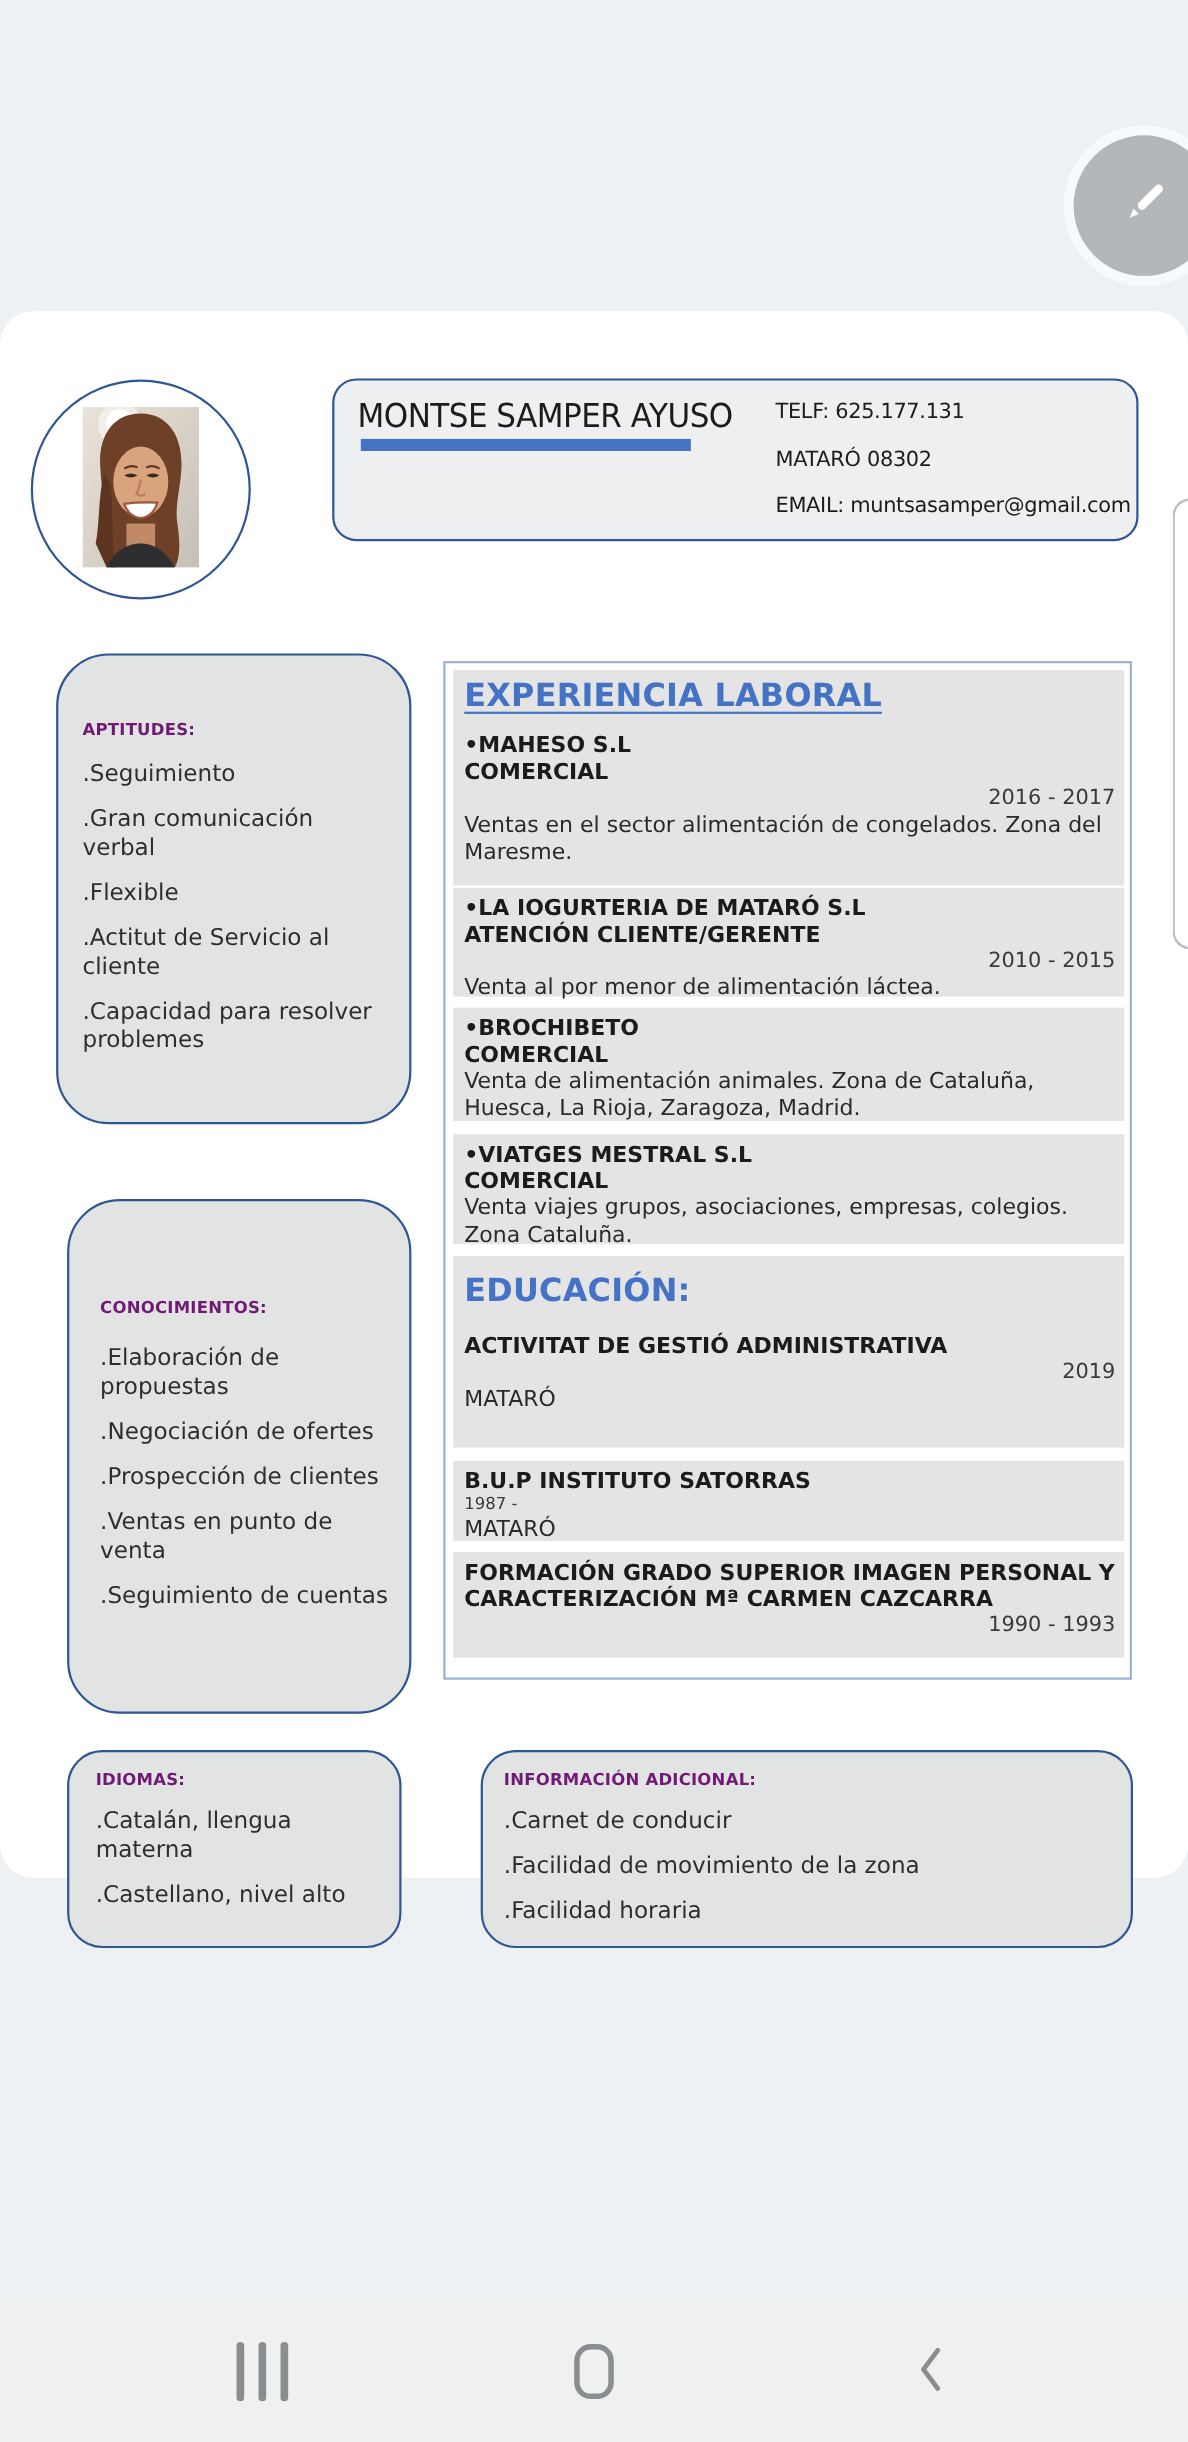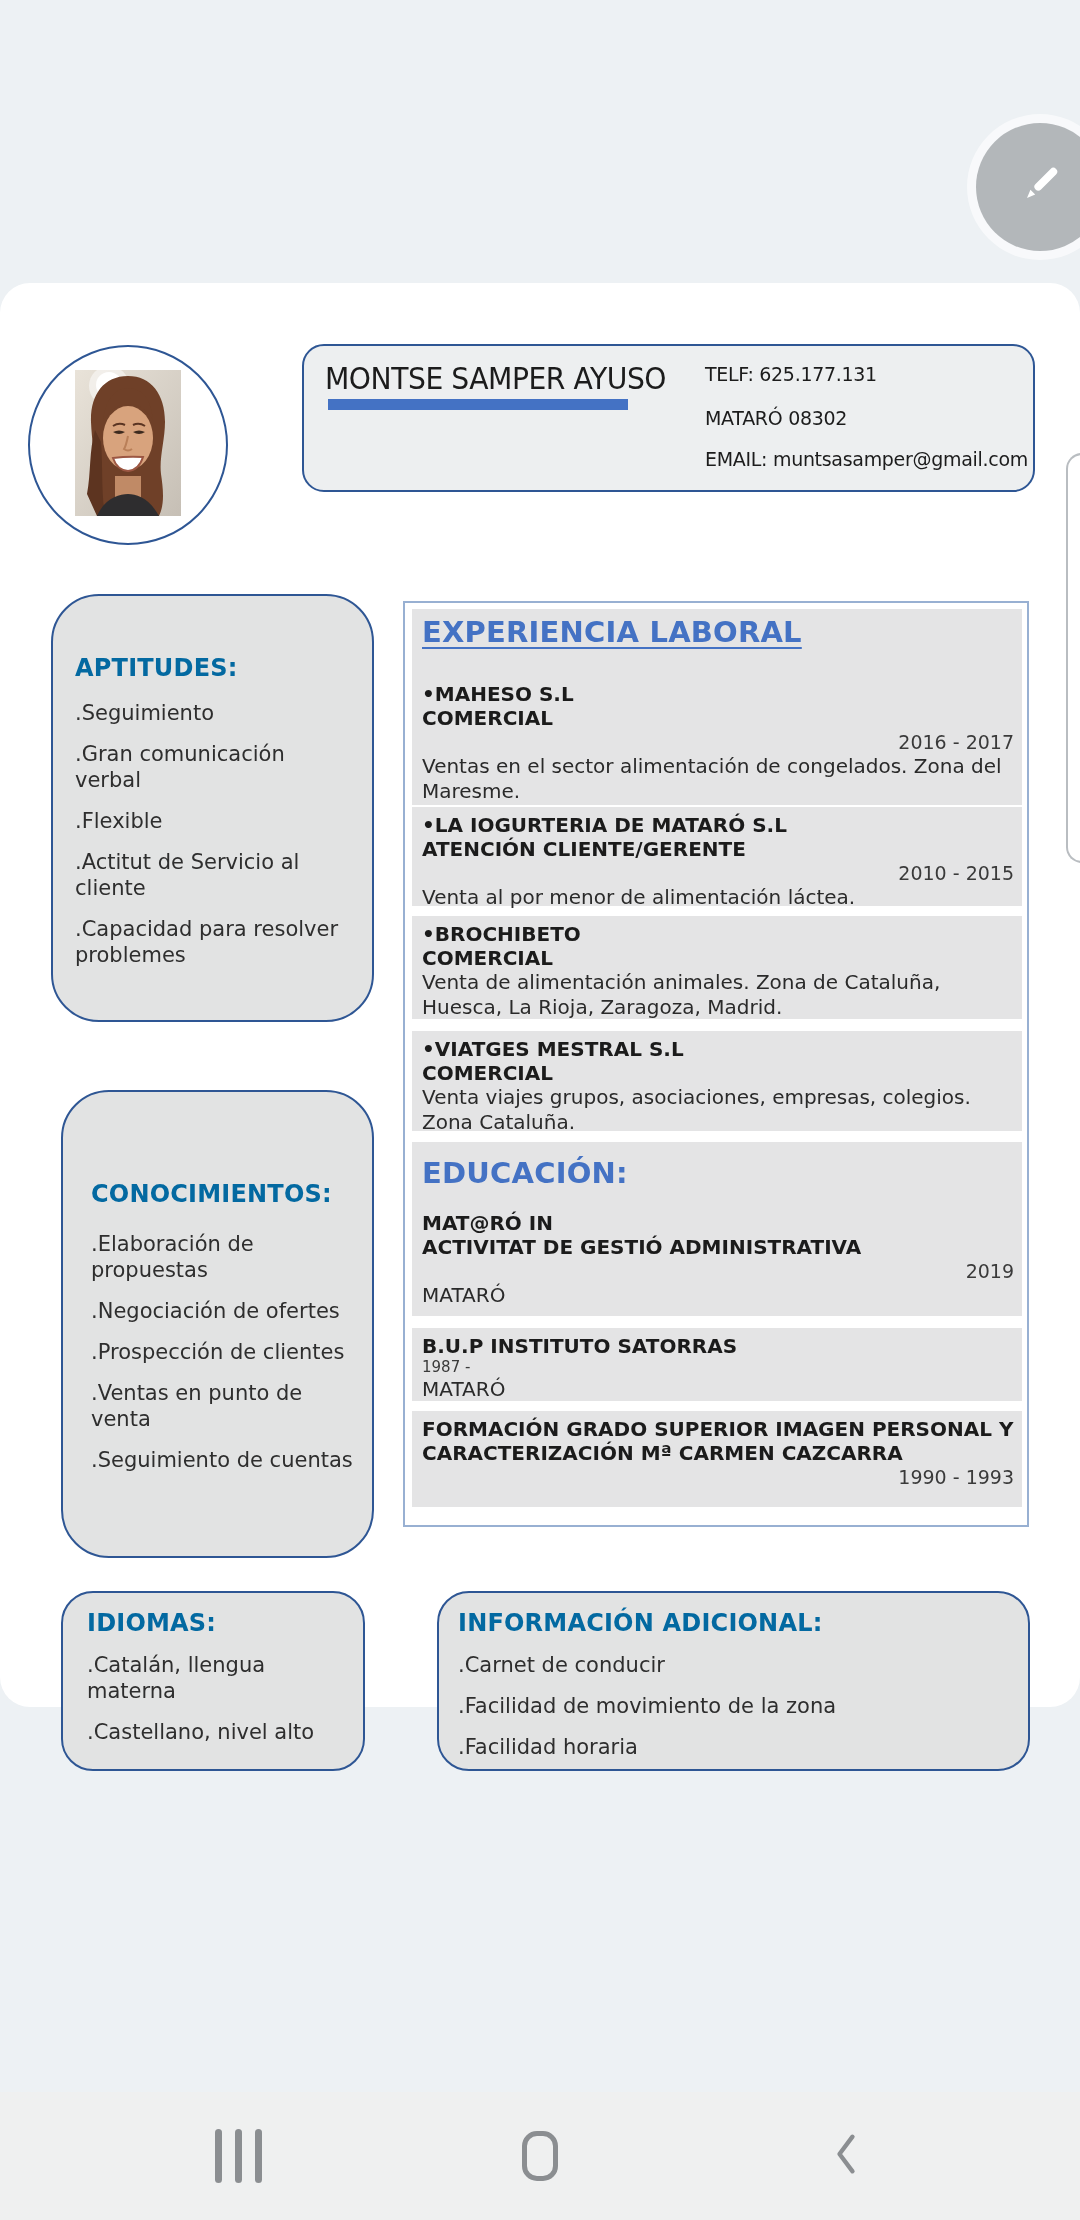--- a/index.html
+++ b/index.html
@@ -14,42 +14,42 @@
   .header-box{position:absolute;left:302px;top:61px;width:729px;height:144px;background:#edeff0;
               border:2px solid #2e5694;border-radius:22px;}
   .name{position:absolute;left:21px;top:15px;font-size:30px;color:#1c1c1c;white-space:nowrap;}
   .name-inner{display:inline-block;transform:scaleX(.94);transform-origin:left;letter-spacing:-.5px;}
   .name-underline{position:absolute;left:24px;top:53px;width:300px;height:11px;background:#4472c4;}
   .contact{position:absolute;left:401px;top:18px;font-size:19px;color:#1c1c1c;letter-spacing:-.3px;}
   .contact div{height:20px;line-height:20px;white-space:nowrap;}
   .contact .c1{margin-bottom:24px;} .contact .c2{margin-bottom:21px;}
   
   .gbox{position:absolute;background:#e2e3e3;border:2px solid #2e5694;box-sizing:border-box;}
-  .gbox .gtitle{font-weight:bold;font-size:24px;color:#0369a1;letter-spacing:.2px;}
+  .gbox .gtitle{font-weight:bold;font-size:15px;color:#701a75;letter-spacing:.2px;}
   .gitem{font-size:21px;line-height:26px;color:#2e2e2e;margin-bottom:15px;}
   .box-aptitudes{left:51px;top:311px;width:323px;height:428px;border-radius:48px;padding:58px 18px 0 22px;}
   .box-aptitudes .gtitle{margin-bottom:18px;}
   .box-conocimientos{left:61px;top:807px;width:313px;height:468px;border-radius:48px;padding:88px 14px 0 28px;}
   .box-conocimientos .gtitle{margin-bottom:23px;}
   .box-idiomas{left:61px;top:1308px;width:304px;height:180px;border-radius:32px;padding:16px 12px 0 24px;}
   .box-idiomas .gtitle{margin-bottom:15px;}
   .box-info{left:437px;top:1308px;width:593px;height:180px;border-radius:32px;padding:16px 12px 0 19px;}
   .box-info .gtitle{margin-bottom:15px;}
   
   .exp-panel{position:absolute;left:403px;top:318px;width:626px;height:926px;background:#fff;
              border:2px solid #98b0d2;box-sizing:border-box;}
   .block{position:absolute;left:7px;width:610px;background:#e4e4e5;box-sizing:border-box;
          padding:6px 8px 0 10px;}
   .sec-title{font-weight:bold;font-size:29px;color:#4472c4;letter-spacing:.2px;}
   .sec-title.u{text-decoration:underline;text-underline-offset:5px;text-decoration-thickness:2px;}
   .l-bold{font-size:20px;font-weight:bold;line-height:24px;color:#1b1b1b;}
   .l-reg{font-size:20px;line-height:25px;color:#2a2a2a;}
   .l-year{font-size:19px;line-height:24px;color:#3a3a3a;text-align:right;}
   .l-year-sm{font-size:15px;line-height:19px;color:#3a3a3a;}
-  .blockA{top:6px;height:196px;}   .blockA .sec-title{margin-bottom:33px;}
+  .blockA{top:6px;height:196px;}   .blockA .sec-title{margin-bottom:16px;}
   .block2{top:204px;height:99px;}
   .block3{top:313px;height:103px;}
   .block4{top:428px;height:100px;}
   .blockEdu{top:539px;height:174px;padding-top:14px;} .blockEdu .sec-title{margin-bottom:21px;}
   .blockBup{top:725px;height:73px;}
   .blockForm{top:808px;height:96px;}
   
   .page-tab{position:absolute;left:1066px;top:453px;width:24px;height:406px;background:#fff;
             border:2px solid #b9bdc1;border-right:none;border-radius:16px 0 0 16px;}
   
@@ -142,21 +142,20 @@
       </div>
 
       <div class="block block4">
         <div class="l-bold">•VIATGES MESTRAL S.L</div>
         <div class="l-bold">COMERCIAL</div>
         <div class="l-reg">Venta viajes  grupos, asociaciones, empresas, colegios. Zona  Cataluña.</div>
       </div>
 
       <div class="block blockEdu">
         <div class="sec-title">EDUCACIÓN:</div>
-        <div class="l-bold">MAT@RÓ IN</div>
         <div class="l-bold">ACTIVITAT DE GESTIÓ ADMINISTRATIVA</div>
         <div class="l-year">2019</div>
         <div class="l-reg">MATARÓ</div>
       </div>
 
       <div class="block blockBup">
         <div class="l-bold">B.U.P INSTITUTO SATORRAS</div>
         <div class="l-year-sm">1987 -</div>
         <div class="l-reg">MATARÓ</div>
       </div>

